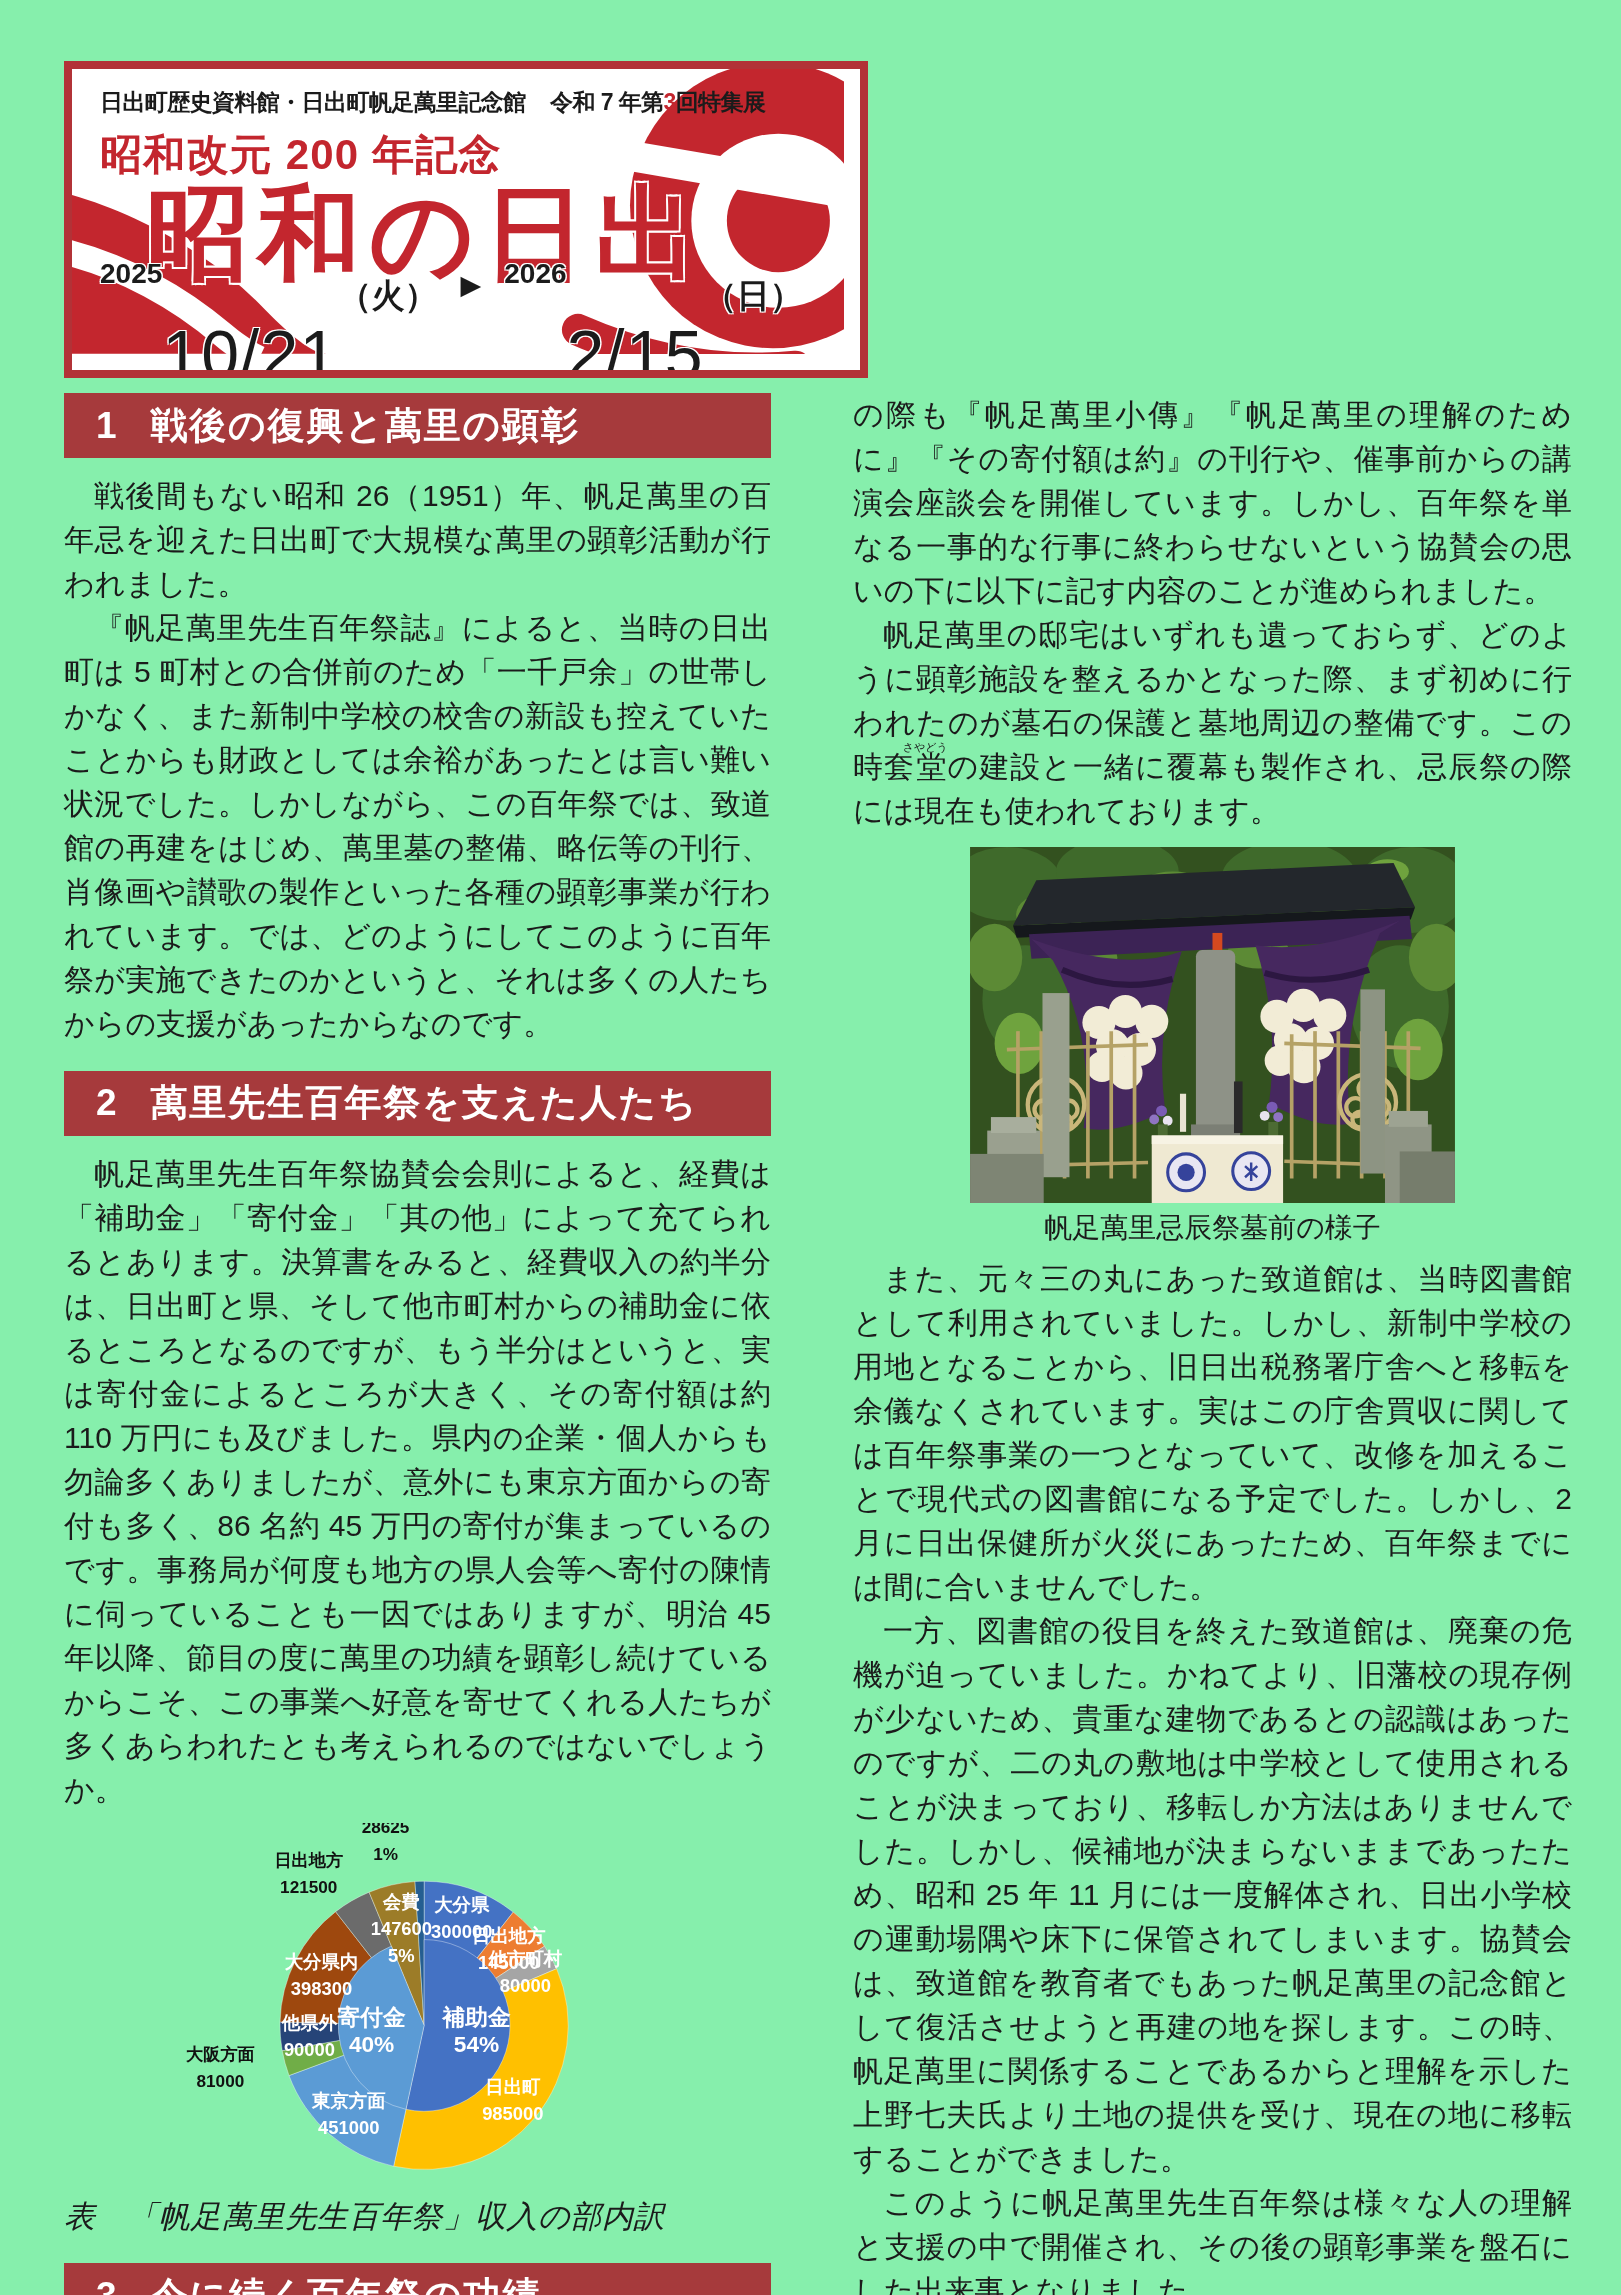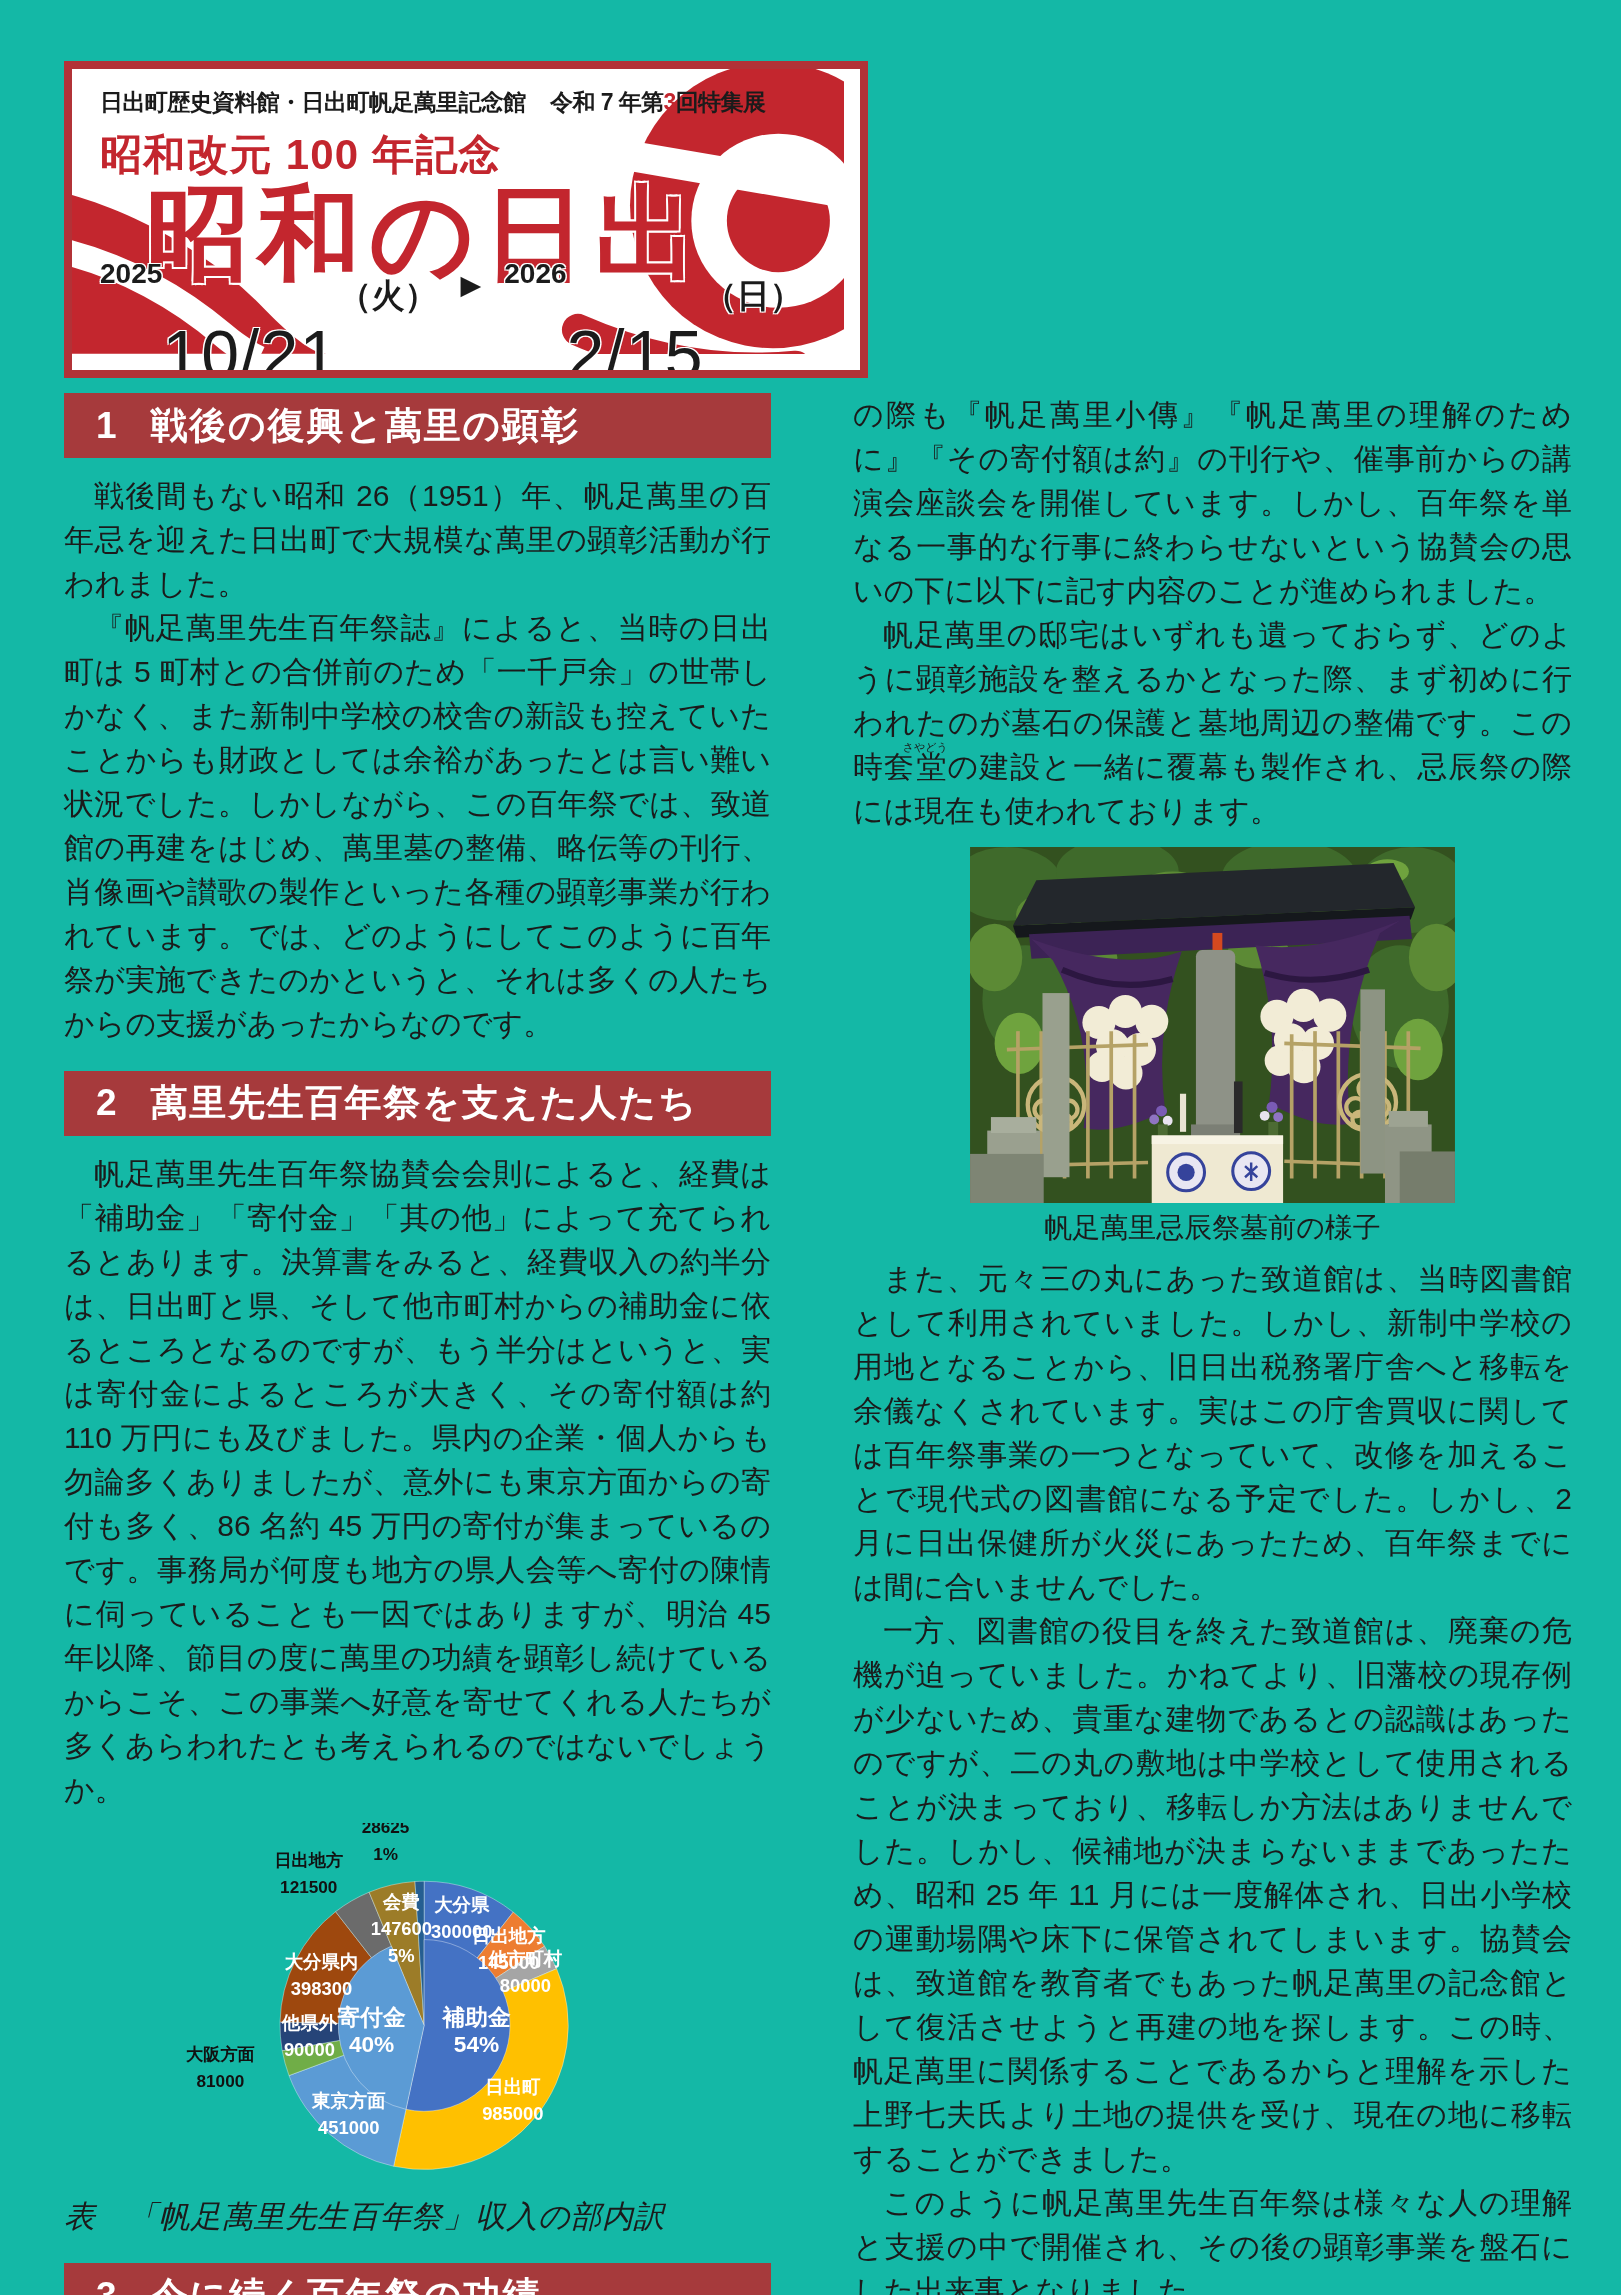--- a/index.html
+++ b/index.html
@@ -1,16 +1,16 @@
 <!DOCTYPE html>
 <html style="font-size:9.8px"><head>
 <meta charset="utf-8">
 <style>
   html,body{margin:0;padding:0;background:#888;}
-  .page{position:relative;width:1622px;height:2295px;background:#14b8a6;overflow:hidden;
+  .page{position:relative;width:1622px;height:2295px;background:#86efac;overflow:hidden;
         font-family:"Liberation Sans","DejaVu Sans",sans-serif;color:#1b1b1b;}
 
   
   .banner{position:absolute;left:64px;top:61px;width:788px;height:301px;
           border:8px solid #b23237;background:#fff;overflow:hidden;}
   .banner-art{position:absolute;left:0;top:0;z-index:0;}
   .banner-content{position:relative;z-index:1;padding:18.4px 0 0 28px;}
   .museum-line{font-size:23px;font-weight:bold;letter-spacing:-0.6px;white-space:nowrap;}
   .museum-line .gap{display:inline-block;width:24.5px;}
   .red-digit{color:#c3262e;}
@@ -75,21 +75,21 @@
       <circle cx="1143" cy="222" r="233" fill="#c3262e"></circle>
       <circle cx="1152" cy="247" r="142" fill="#ffffff"></circle>
       <circle cx="1152" cy="247" r="84" fill="#c3262e"></circle>
 
       <path d="M885,112 L1270,178 L1270,228 L885,162 Z" fill="#ffffff"></path>
 
       <path d="M825,425 Q1000,502 1180,485" fill="none" stroke="#c3262e" stroke-width="52" stroke-linecap="round"></path>
     </svg>
     <div class="banner-content">
       <div class="museum-line"><span>日出町歴史資料館・日出町帆足萬里記念館</span><span class="gap"></span><span>令和 7 年第</span><span class="red-digit">3</span><span>回特集展</span></div>
-      <div class="subtitle">昭和改元 100 年記念</div>
+      <div class="subtitle">昭和改元 200 年記念</div>
       <div class="big-title">昭和の日出</div>
       <div class="date-line">
         <span class="yr">2025</span>
         <span class="dnum">10/21</span>
         <span class="dow">（火）</span>
         <span class="arrow">▶</span>
         <span class="yr">2026</span>
         <span class="dnum">2/15</span>
         <span class="dow">（日）</span>
       </div>

